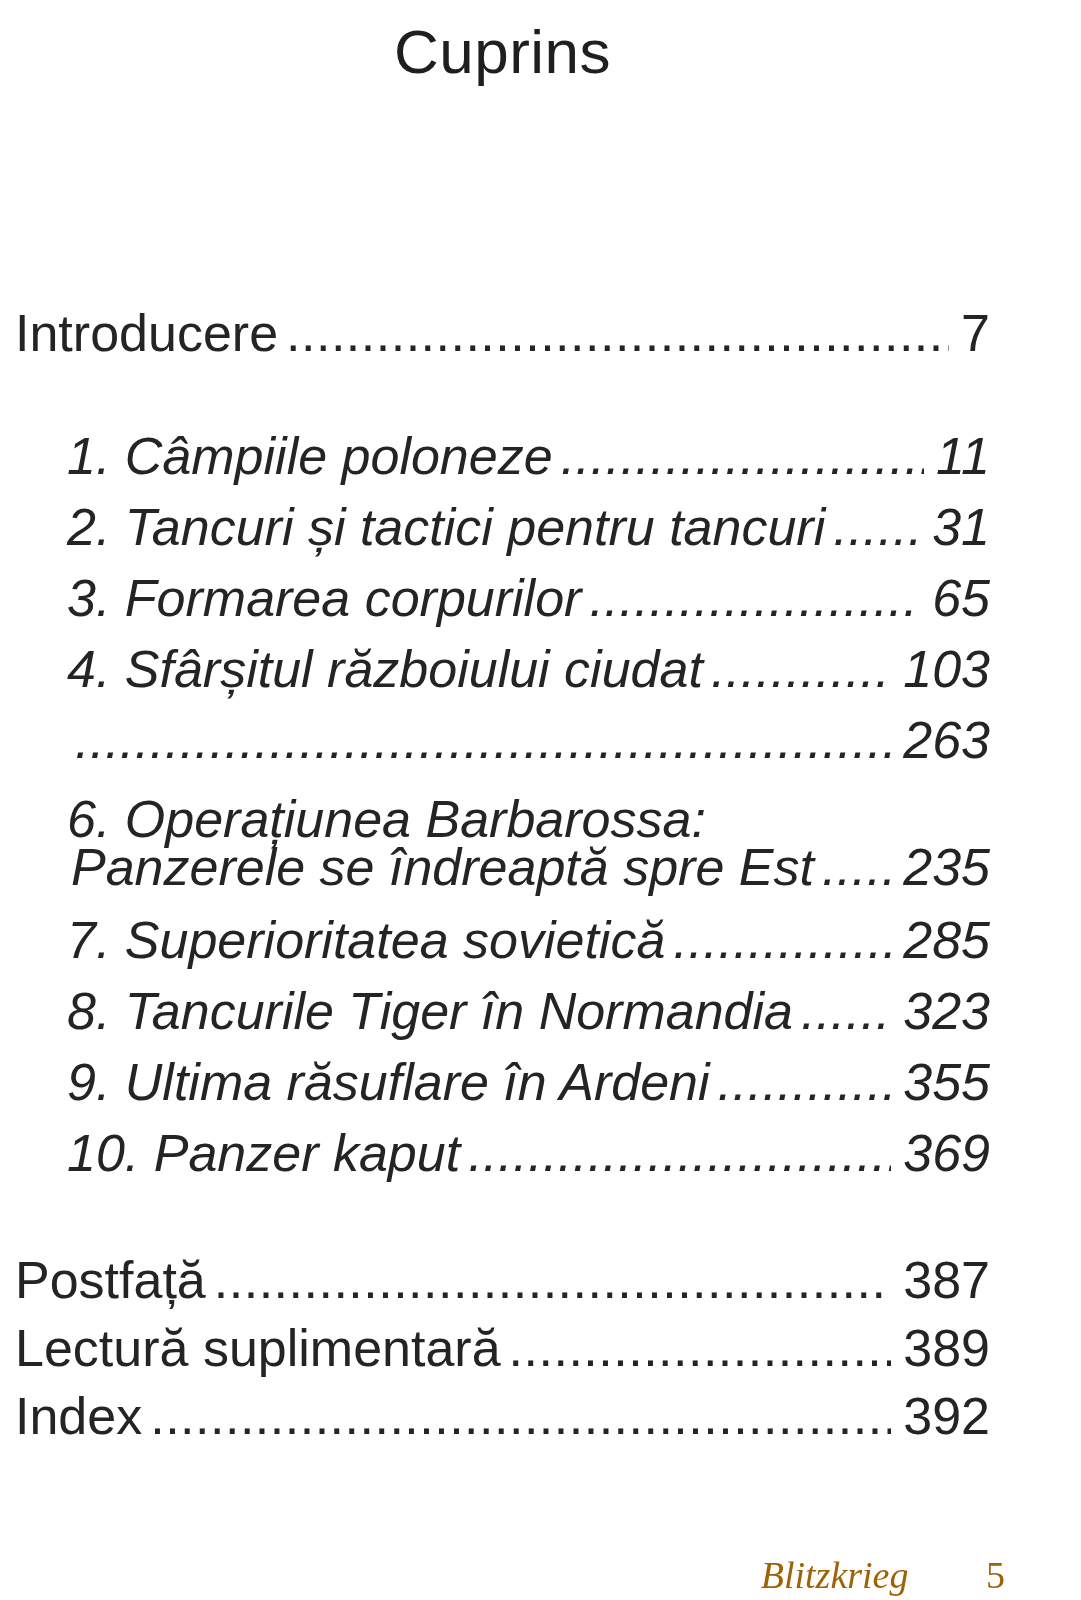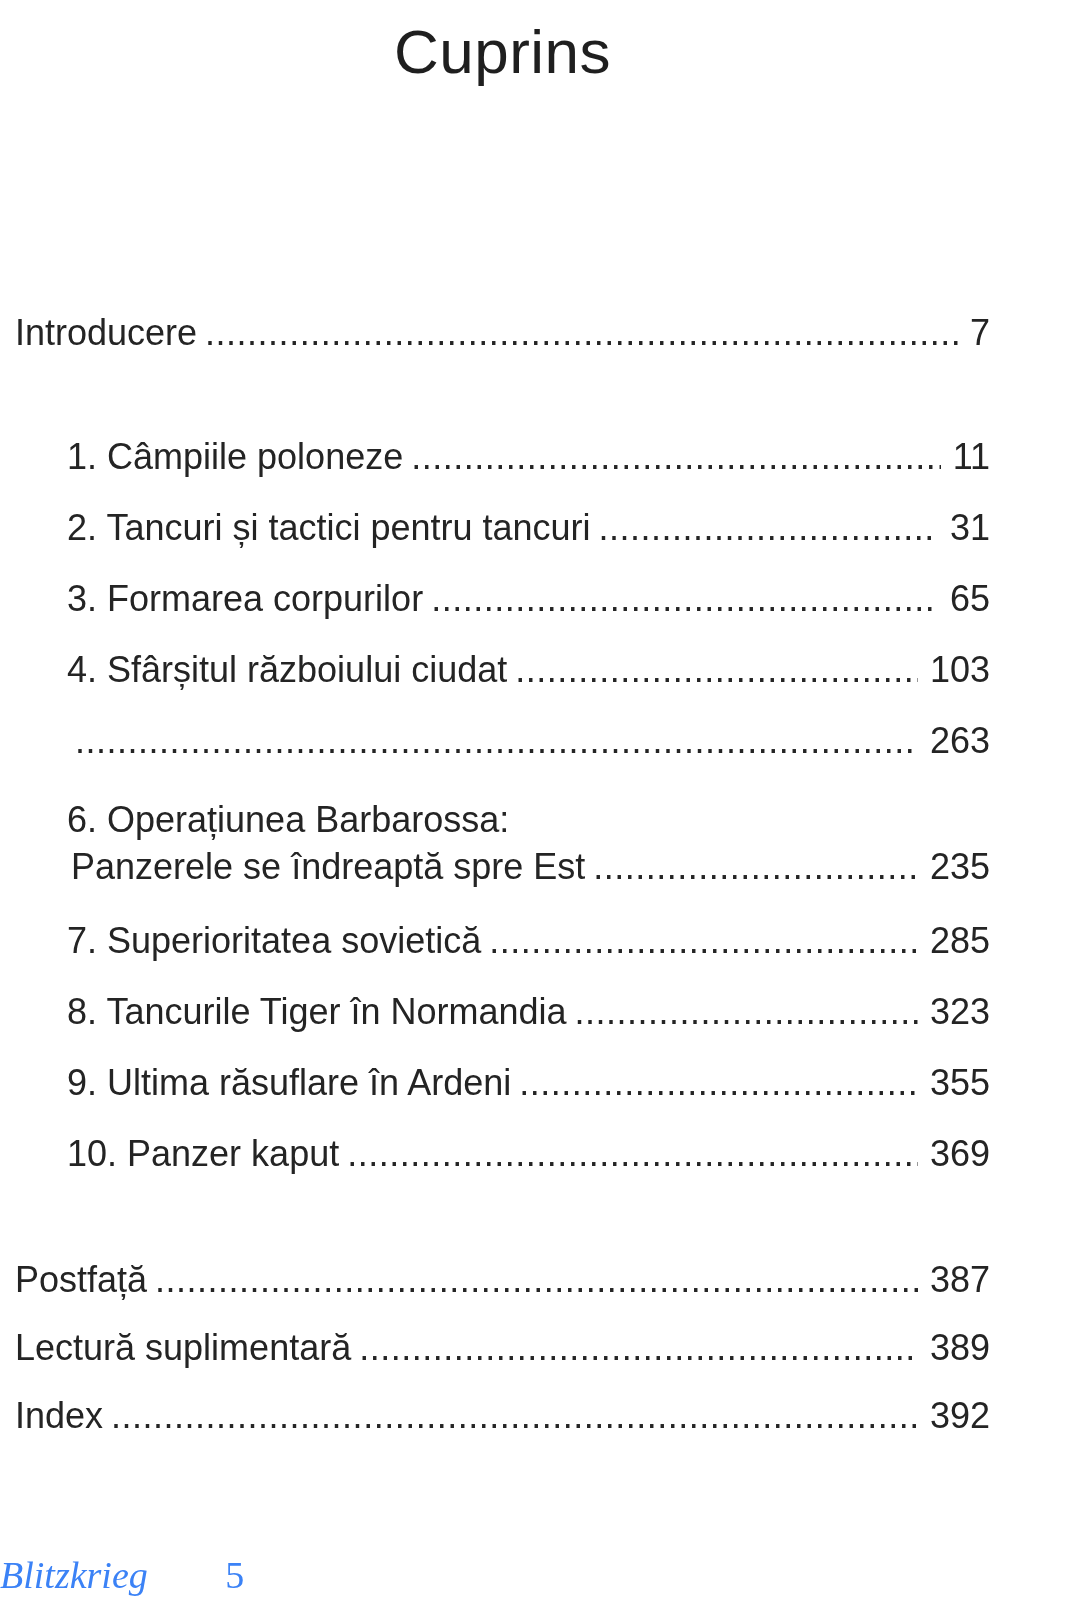--- a/index.html
+++ b/index.html
@@ -28,21 +28,21 @@
     font-size: 62px;
     line-height: 80px;
     font-weight: 400;
     letter-spacing: 0.5px;
     text-align: center;
     color: #1f1f1f;
   }
   .row {
     display: flex;
     align-items: baseline;
-    font-size: 36px;
+    font-size: 52px;
     font-weight: 300;
     line-height: 70px;
     white-space: nowrap;
   }
   .row .label {
     flex: 0 0 auto;
   }
   .dots {
     flex: 1 1 auto;
     overflow: hidden;
@@ -53,20 +53,21 @@
   }
   .pg {
     flex: 0 0 auto;
     padding-left: 12px;
   }
   .intro-row {
     margin-top: 206px;
   }
   .chapters {
     margin-top: 53px;
+    font-style: italic;
   }
   .chapters .row {
     margin-left: 52px;
     line-height: 71px;
   }
   .entry-multiline {
     margin-top: 8px;
   }
   .entry-multiline .row-first {
     line-height: 71px;
@@ -84,24 +85,25 @@
     margin-top: 57px;
   }
   .back-matter .row {
     line-height: 68px;
   }
   .page-footer {
     position: absolute;
     top: 1543px;
     left: 0;
     right: 76px;
+    text-align: right;
     font-family: "Liberation Serif", serif;
     font-size: 38px;
     line-height: 40px;
-    color: #3b82f6;
+    color: #a16207;
   }
   .page-footer .book {
     font-style: italic;
   }
   .page-footer .num {
     display: inline-block;
     margin-left: 68px;
     font-style: normal;
   }
 </style>

